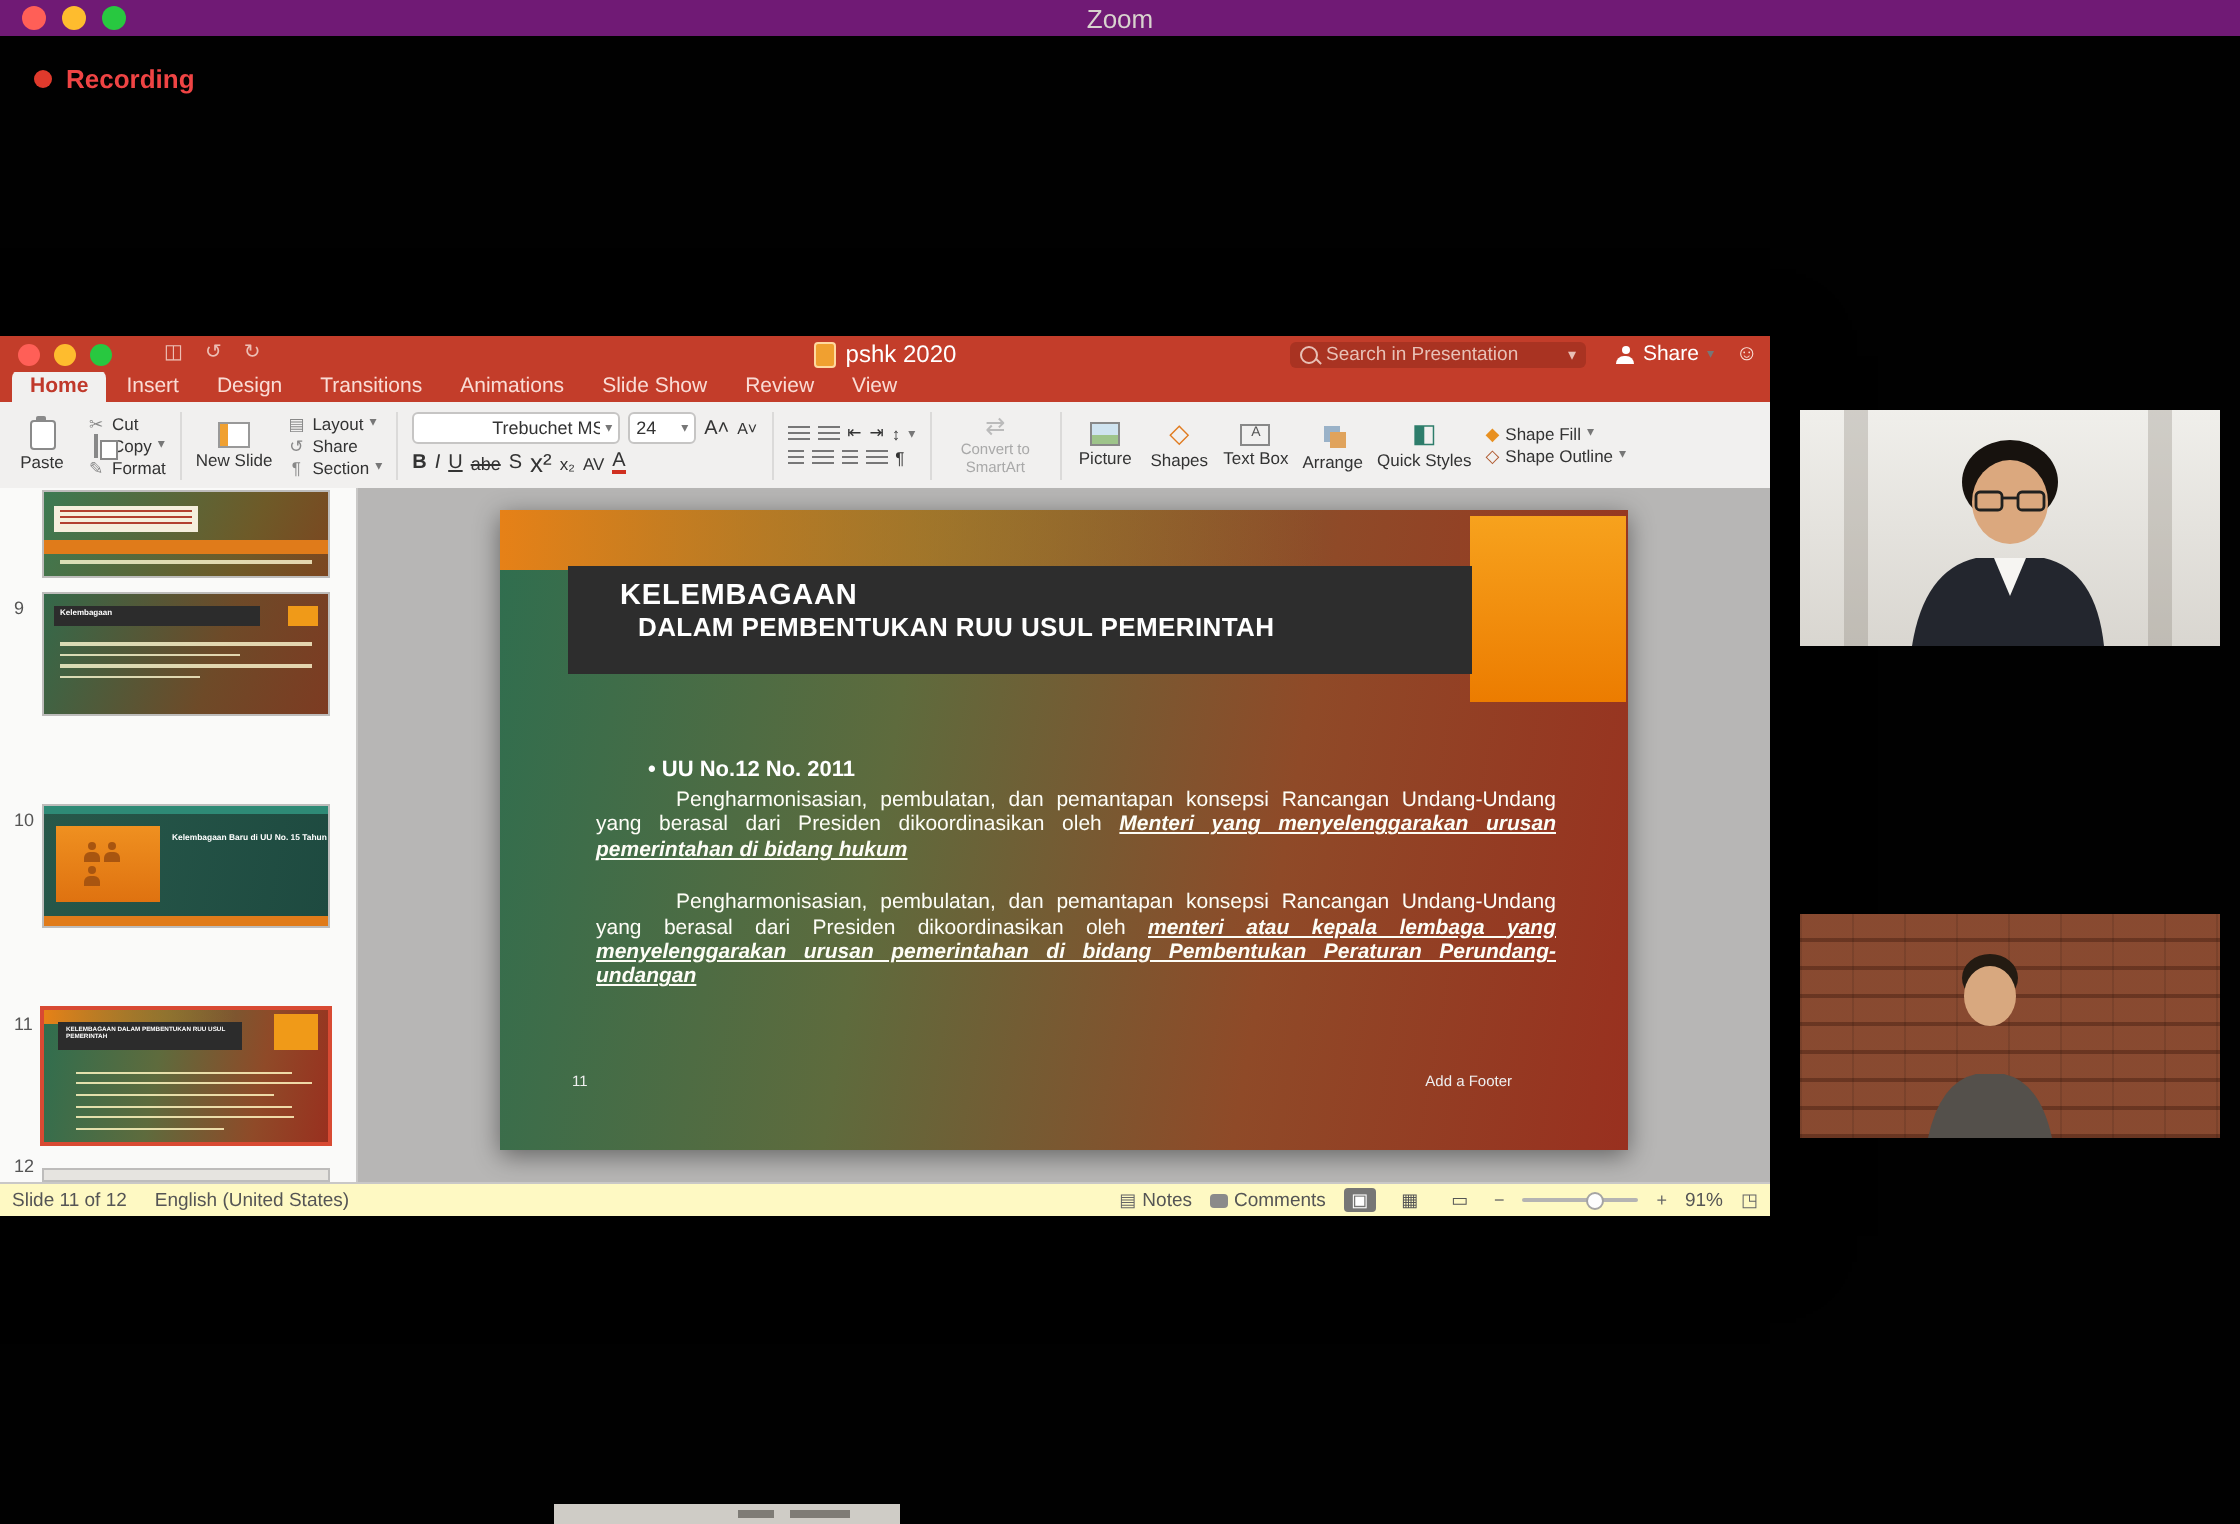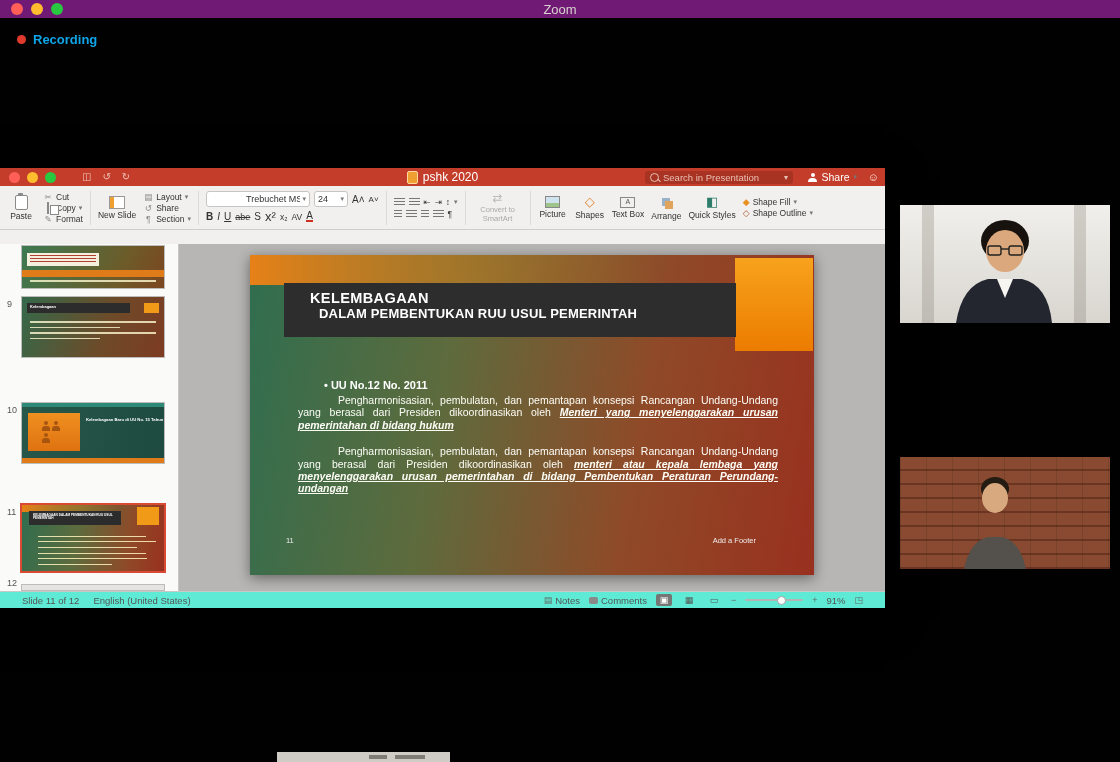--- a/index.html
+++ b/index.html
@@ -7,21 +7,21 @@
           font-family:"Liberation Sans","DejaVu Sans",sans-serif;-webkit-font-smoothing:antialiased;}
 
   
   .zoom-bar{position:absolute;top:0;left:0;right:0;height:18px;background:#701a75;display:flex;align-items:center;}
   .lights{display:flex;gap:8px;padding-left:11px;z-index:2;}
   .light{width:12px;height:12px;border-radius:50%;}
   .l-red{background:#ff5f57}.l-yel{background:#febc2e}.l-grn{background:#28c840}
   .zoom-title{position:absolute;left:0;right:0;text-align:center;color:#d8d3ce;font-size:13px;}
 
   .recording{position:absolute;left:17px;top:32px;display:flex;align-items:center;gap:7px;
-             color:#0ea5e9;font-size:13px;font-weight:bold;}
+             color:#ef4444;font-size:13px;font-weight:bold;}
   .rec-dot{width:9px;height:9px;border-radius:50%;background:#df3a2c;}
 
   
   .ppt{position:absolute;left:0;top:168px;width:885px;height:440px;background:#f1f0ef;
        box-shadow:0 10px 36px rgba(0,0,0,.65);}
   .ppt-titlebar{position:relative;height:18px;background:#c33d2a;display:flex;align-items:center;}
   .ppt-lights{display:flex;gap:7px;padding-left:9px;z-index:3;}
   .ppt-light{width:11px;height:11px;border-radius:50%;}
   .qa-icons{display:flex;gap:11px;margin-left:26px;font-size:10px;color:#f2cdc3;opacity:.9;z-index:3;}
   .qa-icons span{line-height:18px;}
@@ -129,22 +129,22 @@
          background:linear-gradient(180deg,#f7a21d,#ec7c00);}
   .slide-body{position:absolute;left:48px;top:124px;width:480px;color:#fff;}
   .b-head{font-size:11px;font-weight:bold;margin:0 0 3px 26px;}
   .b-head::before{content:"• ";}
   .b-para{font-size:10.5px;line-height:1.18;margin:0 0 14px 0;text-indent:40px;text-align:justify;color:#fdfdf6;}
   .emph{font-weight:bold;font-style:italic;text-decoration:underline;}
   .slide-num{position:absolute;left:36px;bottom:30px;font-size:7.5px;color:#eee;}
   .slide-footer{position:absolute;right:58px;bottom:30px;font-size:7.5px;color:#eee;}
 
   
-  .status{position:absolute;bottom:0;left:0;right:0;height:16px;background:#5eead4;border-top:1px solid #c9c8c7;
-          display:flex;align-items:center;font-size:9.5px;color:#555;padding:0 22px;gap:14px;}
+  .status{position:absolute;bottom:0;left:0;right:0;height:16px;background:#fef9c3;border-top:1px solid #c9c8c7;
+          display:flex;align-items:center;font-size:9.5px;color:#555;padding:0 6px;gap:14px;}
   .st-right{margin-left:auto;display:flex;align-items:center;gap:9px;}
   .st-ic{font-size:9px;color:#666;}
   .i-bubble{width:9px;height:7px;background:#8a8a8a;border-radius:2px;display:inline-block;}
   .vbtn{width:16px;height:12px;display:flex;align-items:center;justify-content:center;font-size:9px;border-radius:2px;color:#555;}
   .vbtn.sel{background:#767675;color:#fff;}
   .ztrack{width:58px;height:2px;background:#b5b4b3;border-radius:1px;position:relative;}
   .zknob{position:absolute;left:32px;top:-3.5px;width:9px;height:9px;border-radius:50%;background:#fdfdfd;
          border:1px solid #a5a4a3;box-sizing:border-box;}
 
   
@@ -211,20 +211,30 @@
         <span class="search-caret">▾</span>
       </div>
       <div class="share-btn">
         <span class="i-person"></span>
         <span>Share</span>
         <span class="car">▾</span>
       </div>
       <div class="acct-btn">☺</div>
     </div>
 
+    <div class="ppt-menubar">
+      <span class="tab active">Home</span>
+      <span class="tab">Insert</span>
+      <span class="tab">Design</span>
+      <span class="tab">Transitions</span>
+      <span class="tab">Animations</span>
+      <span class="tab">Slide Show</span>
+      <span class="tab">Review</span>
+      <span class="tab">View</span>
+    </div>
 
     <div class="ribbon">
       <div class="big-btn">
         <span class="i-clip"></span>
         <span>Paste</span>
       </div>
       <div class="mini-col">
         <div class="mini">
           <span class="g">✂</span>
           <span>Cut</span>

